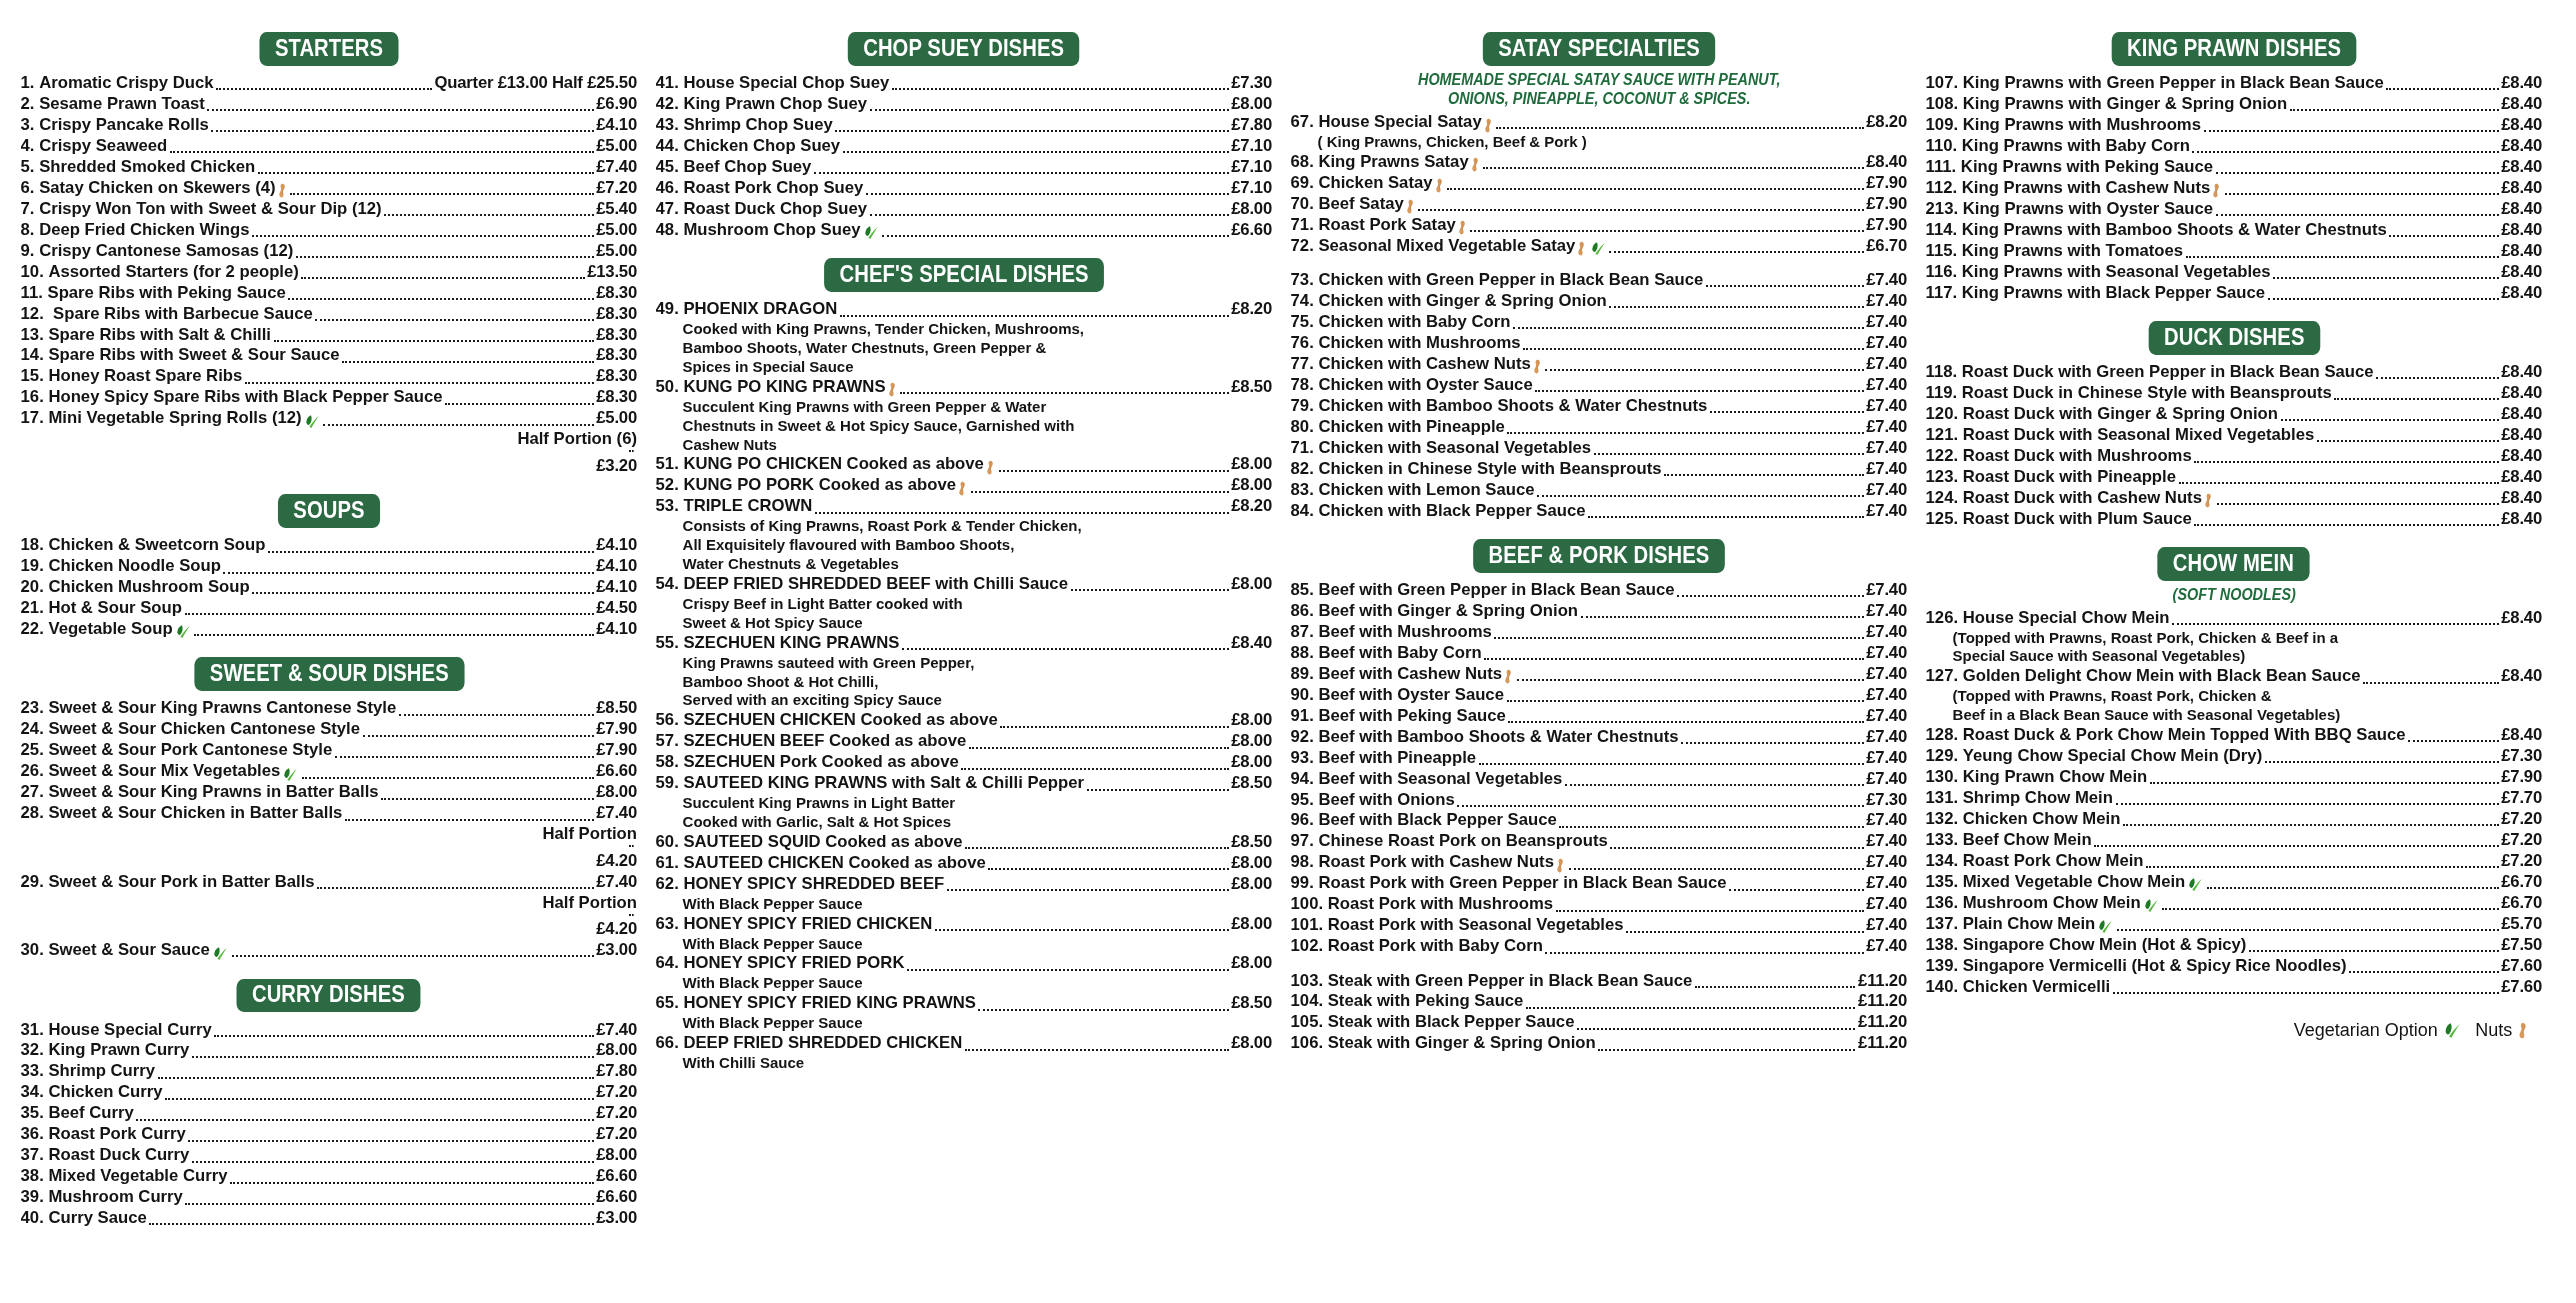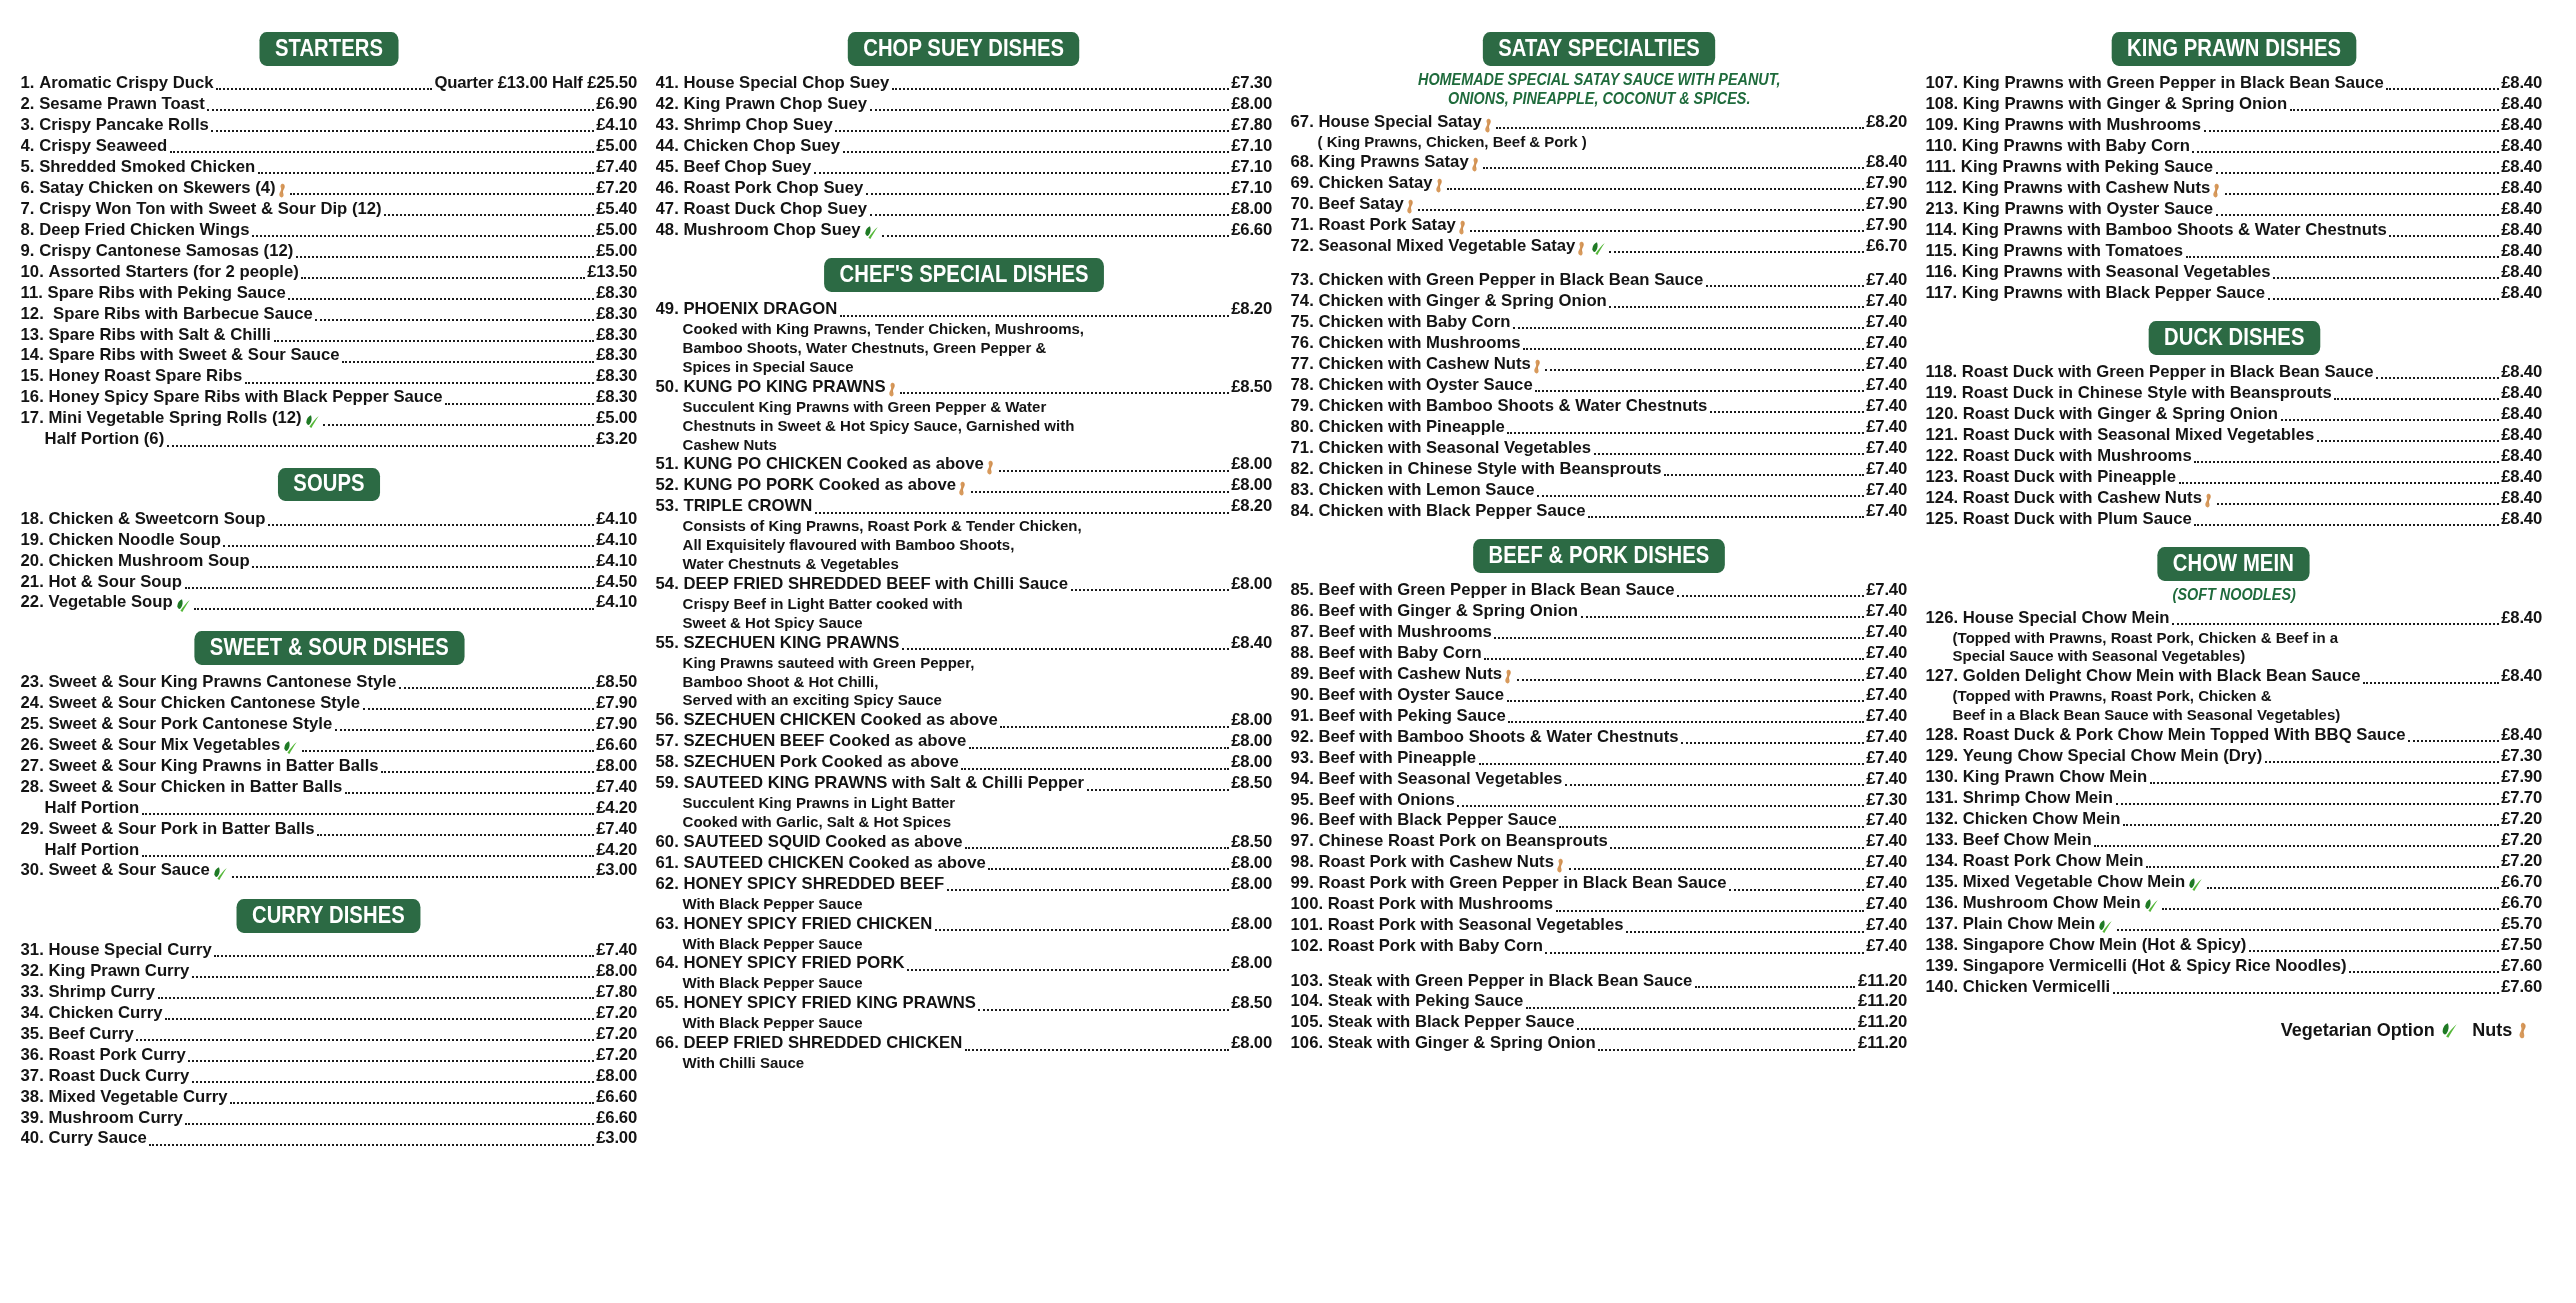--- a/index.html
+++ b/index.html
@@ -70,35 +70,35 @@
   }
   .item .pr { flex: 0 0 auto; letter-spacing: -0.2px; }
   .sub {
     font-size: 15px;
     font-weight: 700;
     color: #141414;
     line-height: 1.26;
     padding-left: 27px;
     white-space: nowrap;
   }
-  .halfrow { padding-left: 24px; }
+  .halfrow { padding-left: 24px; flex-direction: column; }
   .spacer { height: 13.4px; }
   
   .ico { display: inline-block; vertical-align: -2.1px; margin: 0 1.5px 0 2.1px; }
   .ico svg { display: block; }
   
   .legend {
     display: flex;
     justify-content: flex-end;
     align-items: flex-end;
     gap: 13.4px;
     margin-top: 23px;
     padding-right: 13.4px;
     font-size: 18px;
-    font-weight: 700;
+    font-weight: 400;
     color: #141414;
   }
   .legend .lg { display: flex; align-items: center; gap: 3.1px; }
 </style>
 </head>
 <body>
 
 <div id="menu">
     <div class="col">
       <div class="sec-head-wrap">

